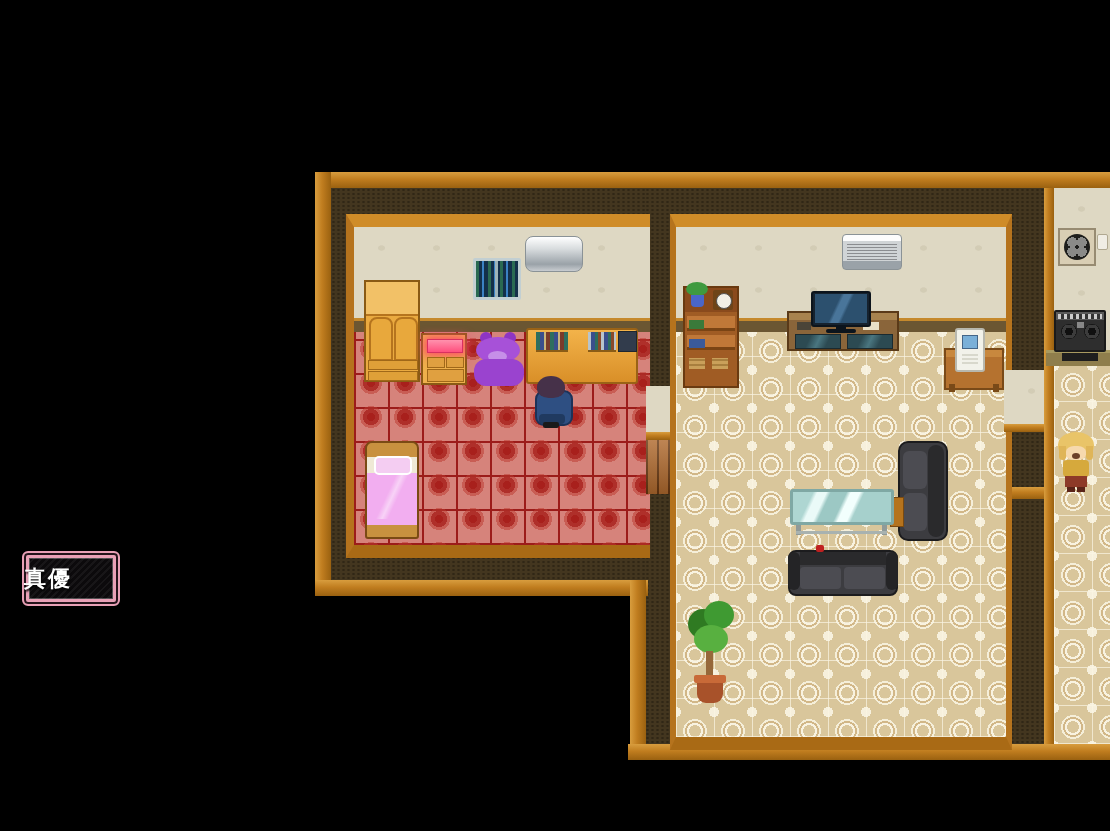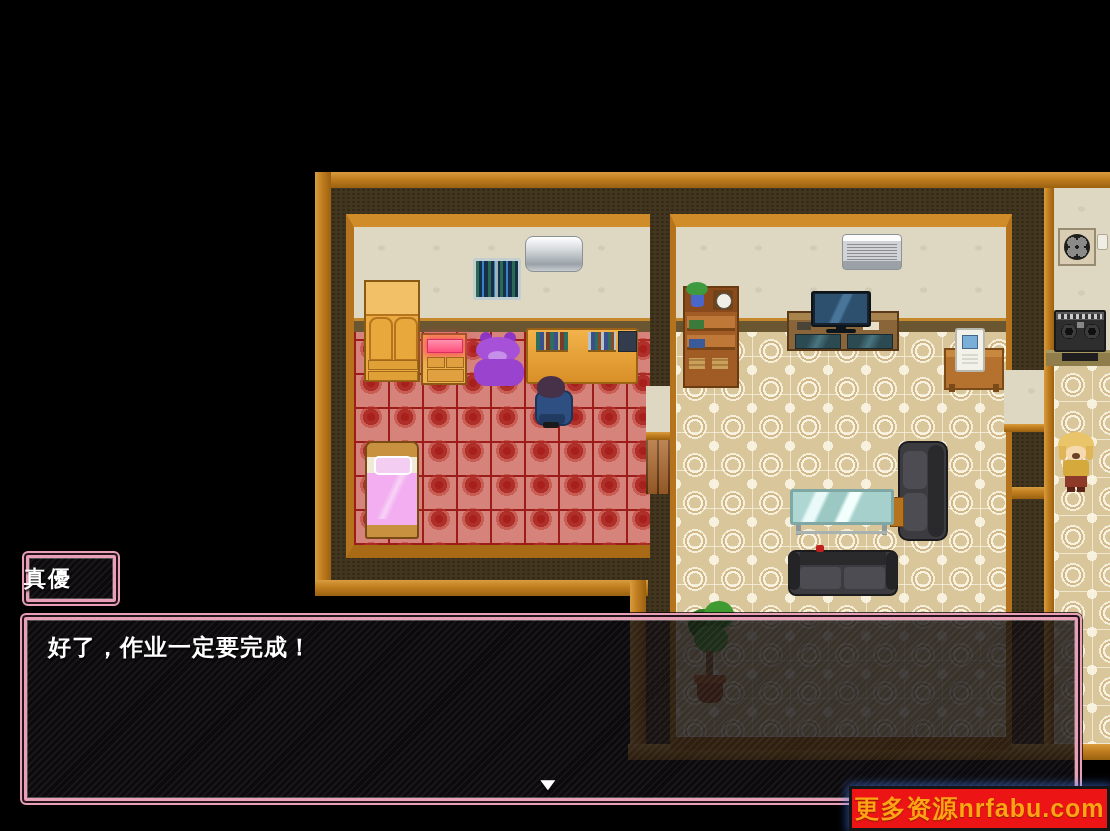--- a/index.html
+++ b/index.html
@@ -246,22 +246,15 @@
     <div class="a" style="left:5px;top:28px;width:26px;height:17px;background:#d6a93c;border-radius:4px"></div>
     <div class="a" style="left:7px;top:44px;width:22px;height:11px;background:#8d3a28"></div>
     <div class="a" style="left:9px;top:55px;width:8px;height:5px;background:#5a2418"></div>
     <div class="a" style="left:19px;top:55px;width:8px;height:5px;background:#5a2418"></div>
   </div>
 
   <div class="a rpgwin namebox" style="left:22px;top:551px;width:98px;height:55px;box-sizing:border-box">
     <span>真優</span>
   </div>
 
-  <div class="a rpgwin" style="left:20px;top:613px;width:1062px;height:192px;box-sizing:border-box">
-    <div class="a dlgtext" style="left:26px;top:17px">好了，作业一定要完成！</div>
-    <div class="a cont" style="left:506px;top:160px;width:40px">▼</div>
-  </div>
-
-  <div class="a wm" style="left:849px;top:786px;width:261px;height:45px;box-sizing:border-box">
-    <span>更多资源nrfabu.com</span>
-  </div>
+
 
 </div>
 
 </body></html>

